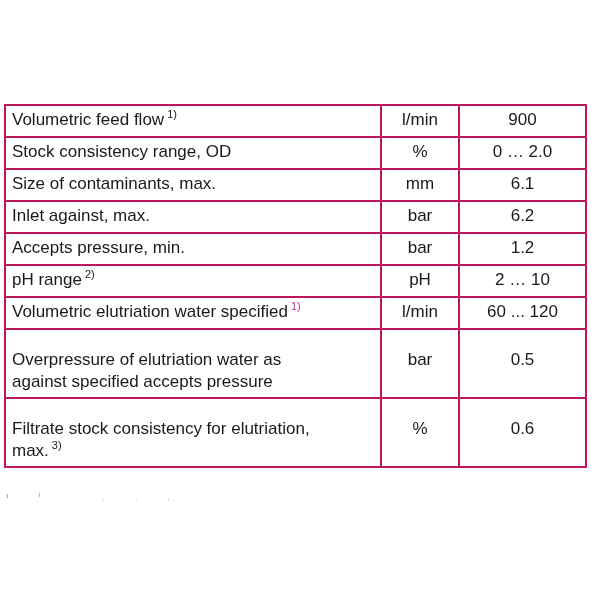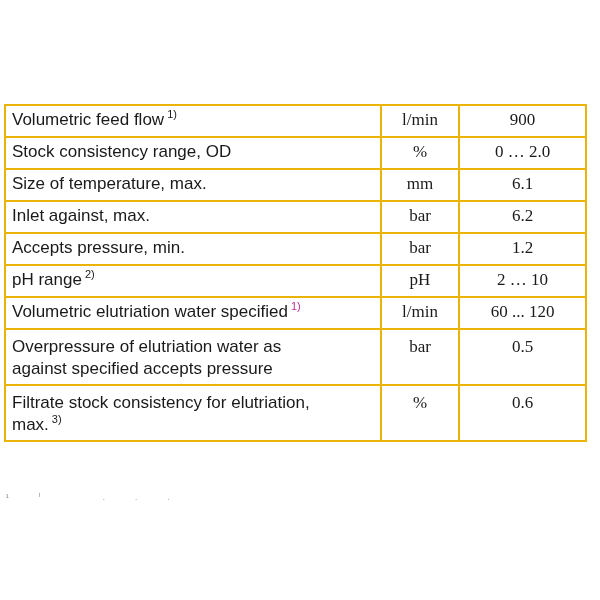--- a/index.html
+++ b/index.html
@@ -1,25 +1,25 @@
 <!DOCTYPE html>
 <html><head>
   <meta charset="utf-8">
   <style>
     html, body { margin: 0; padding: 0; background: #ffffff; }
     body { width: 600px; height: 600px; position: relative; overflow: hidden;
            font-family: "Liberation Sans", sans-serif; color: #1a1a1a; }
     table.spec { position: absolute; left: 4px; top: 104px; width: 581px;
                  border-collapse: collapse; table-layout: fixed; font-size: 17px; }
-    table.spec td { border: 2px solid #eab308; padding: 0 6px; vertical-align: top; line-height: 22px; }
+    table.spec td { border: 2px solid #be185d; padding: 0 6px; vertical-align: top; line-height: 22px; }
     col.c1 { width: 376px; } col.c2 { width: 78px; } col.c3 { width: 127px; }
     td.param { text-align: left; padding-left: 7px; }
-    td.unit, td.val { text-align: center; font-family: Liberation Serif, serif; }
+    td.unit, td.val { text-align: center; }
     tr.r1 td { height: 27px; padding-top: 3px; }
-    tr.r2 td { height: 48px; padding-top: 6px; }
+    tr.r2 td { height: 48px; padding-top: 19px; }
     sup { font-size: 11px; line-height: 0; vertical-align: 7px; margin-left: 3px; }
     sup.pink { color: #c0309a; }
     .footnote { position: absolute; left: 6px; top: 491px; font-size: 8px; color: #777; letter-spacing: 30px; }
   </style>
 </head>
 <body>
 
 <table class="spec">
   <colgroup>
       <col class="c1">
@@ -31,21 +31,21 @@
       <td class="param"><span>Volumetric feed flow</span><sup>1)</sup></td>
       <td class="unit">l/min</td>
       <td class="val">900</td>
     </tr>
     <tr class="r1">
       <td class="param">Stock consistency range, OD</td>
       <td class="unit">%</td>
       <td class="val">0 … 2.0</td>
     </tr>
     <tr class="r1">
-      <td class="param">Size of temperature, max.</td>
+      <td class="param">Size of contaminants, max.</td>
       <td class="unit">mm</td>
       <td class="val">6.1</td>
     </tr>
     <tr class="r1">
       <td class="param">Inlet against, max.</td>
       <td class="unit">bar</td>
       <td class="val">6.2</td>
     </tr>
     <tr class="r1">
       <td class="param">Accepts pressure, min.</td>

